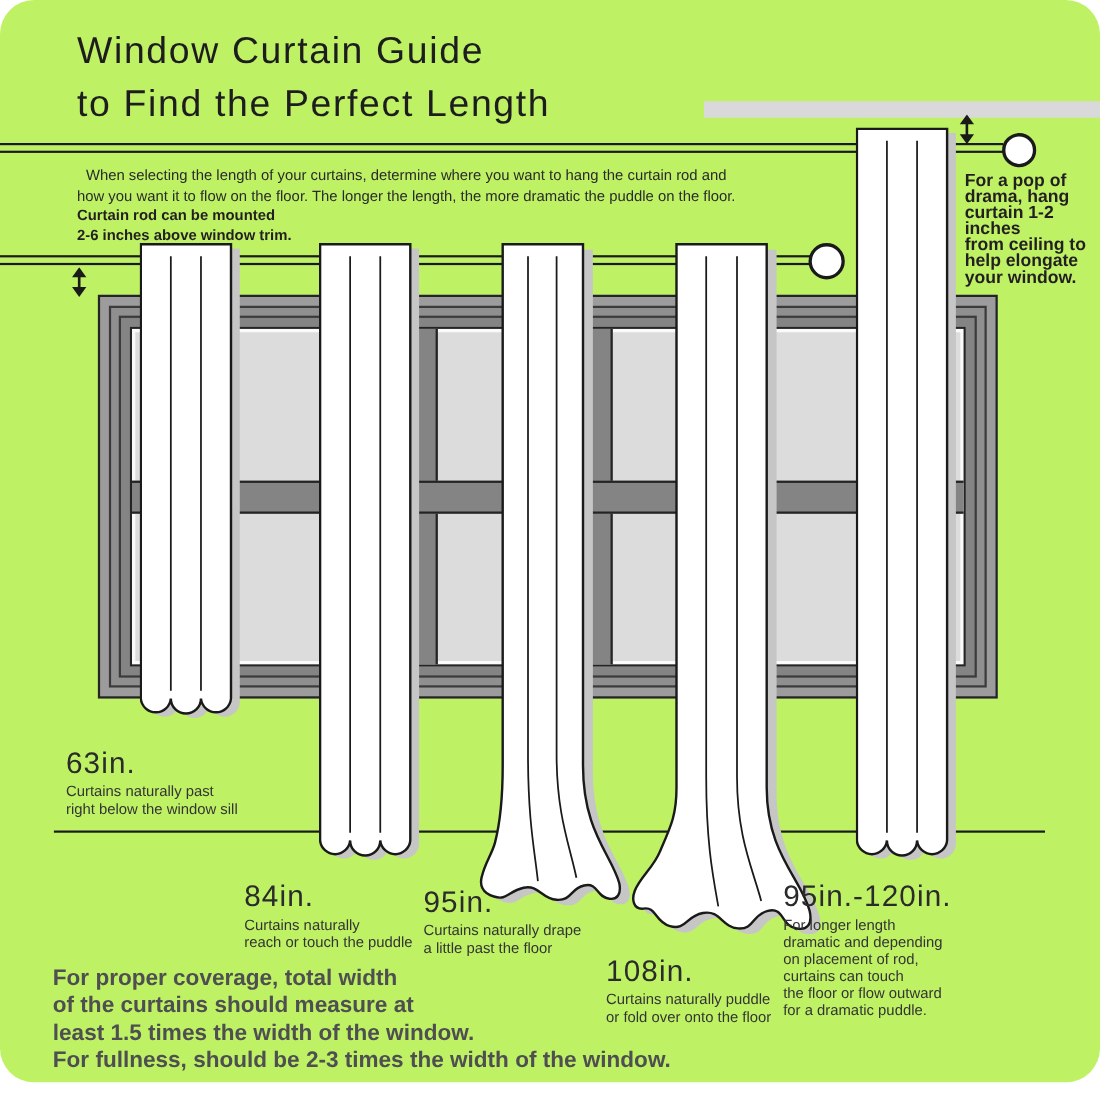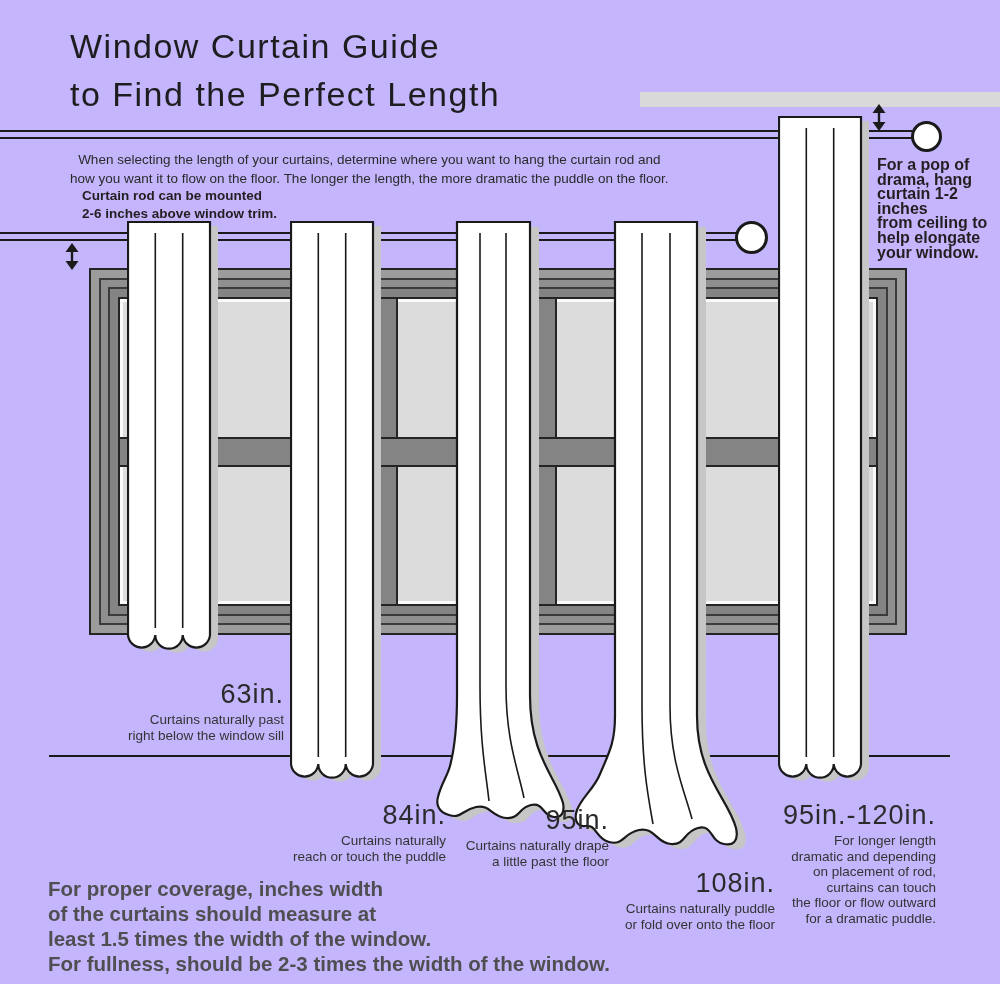--- a/index.html
+++ b/index.html
@@ -1,27 +1,27 @@
 <!DOCTYPE html>
 <html><head>
 <meta charset="utf-8">
 <style>
   html,body{margin:0;padding:0;background:#ffffff;}
   #stage{
-    position:relative;width:1000px;height:984px;background:#c4b5fd;overflow:hidden;
-    font-family:"Liberation Sans","DejaVu Sans",sans-serif;color:#231f20;
+    position:relative;width:1000px;height:984px;background:#bef264;overflow:hidden;
+    font-family:"Liberation Sans","DejaVu Sans",sans-serif;color:#231f20;border-radius:31px;
   }
   .abs{position:absolute;}
 
   
   .title{left:70px;top:22px;font-size:34px;line-height:48px;letter-spacing:1.5px;color:#1d1d1f;font-weight:400;}
   .intro{left:70px;top:150px;font-size:13.5px;line-height:19px;color:#2a2a2a;text-align:center;}
-  .rod-note{left:70px;top:187px;font-size:13.5px;line-height:18px;font-weight:700;color:#231f20;margin-left:12px;}
+  .rod-note{left:70px;top:187px;font-size:13.5px;line-height:18px;font-weight:700;color:#231f20;}
   .ceiling-note{left:877px;top:158px;font-size:16px;line-height:14.6px;font-weight:700;color:#231f20;}
-  .len-block{width:224px;text-align:right;}
+  .len-block{width:224px;text-align:left;}
   .len-num{font-size:27px;line-height:30px;letter-spacing:1px;color:#2b2b2b;}
   .len-desc{font-size:13.5px;line-height:15.5px;color:#343434;margin-top:3px;}
   .coverage{left:48px;top:876px;font-size:20.5px;line-height:25px;font-weight:700;color:#4f4f51;}
 
   
   .ceiling-bar{left:640px;top:92px;width:360px;height:15px;background:#d9d9d9;}
   .rod{height:9px;border-top:2.5px solid #1a1a1a;border-bottom:2.5px solid #1a1a1a;box-sizing:border-box;}
   .rod-high{left:0;top:130px;width:912px;}
   .rod-main{left:0;top:232px;width:737px;}
   .finial{box-sizing:border-box;border:3px solid #1a1a1a;border-radius:50%;background:#fff;}
@@ -174,19 +174,19 @@
       <div>For longer length</div>
       <div>dramatic and depending</div>
       <div>on placement of rod,</div>
       <div>curtains can touch</div>
       <div>the floor or flow outward</div>
       <div>for a dramatic puddle.</div>
     </div>
   </div>
 
   <div class="abs coverage">
-    <div>For proper coverage, inches width</div>
+    <div>For proper coverage, total width</div>
     <div>of the curtains should measure at</div>
     <div>least 1.5 times the width of the window.</div>
     <div>For fullness, should be 2-3 times the width of the window.</div>
   </div>
 
 </div>
 
 </body></html>

